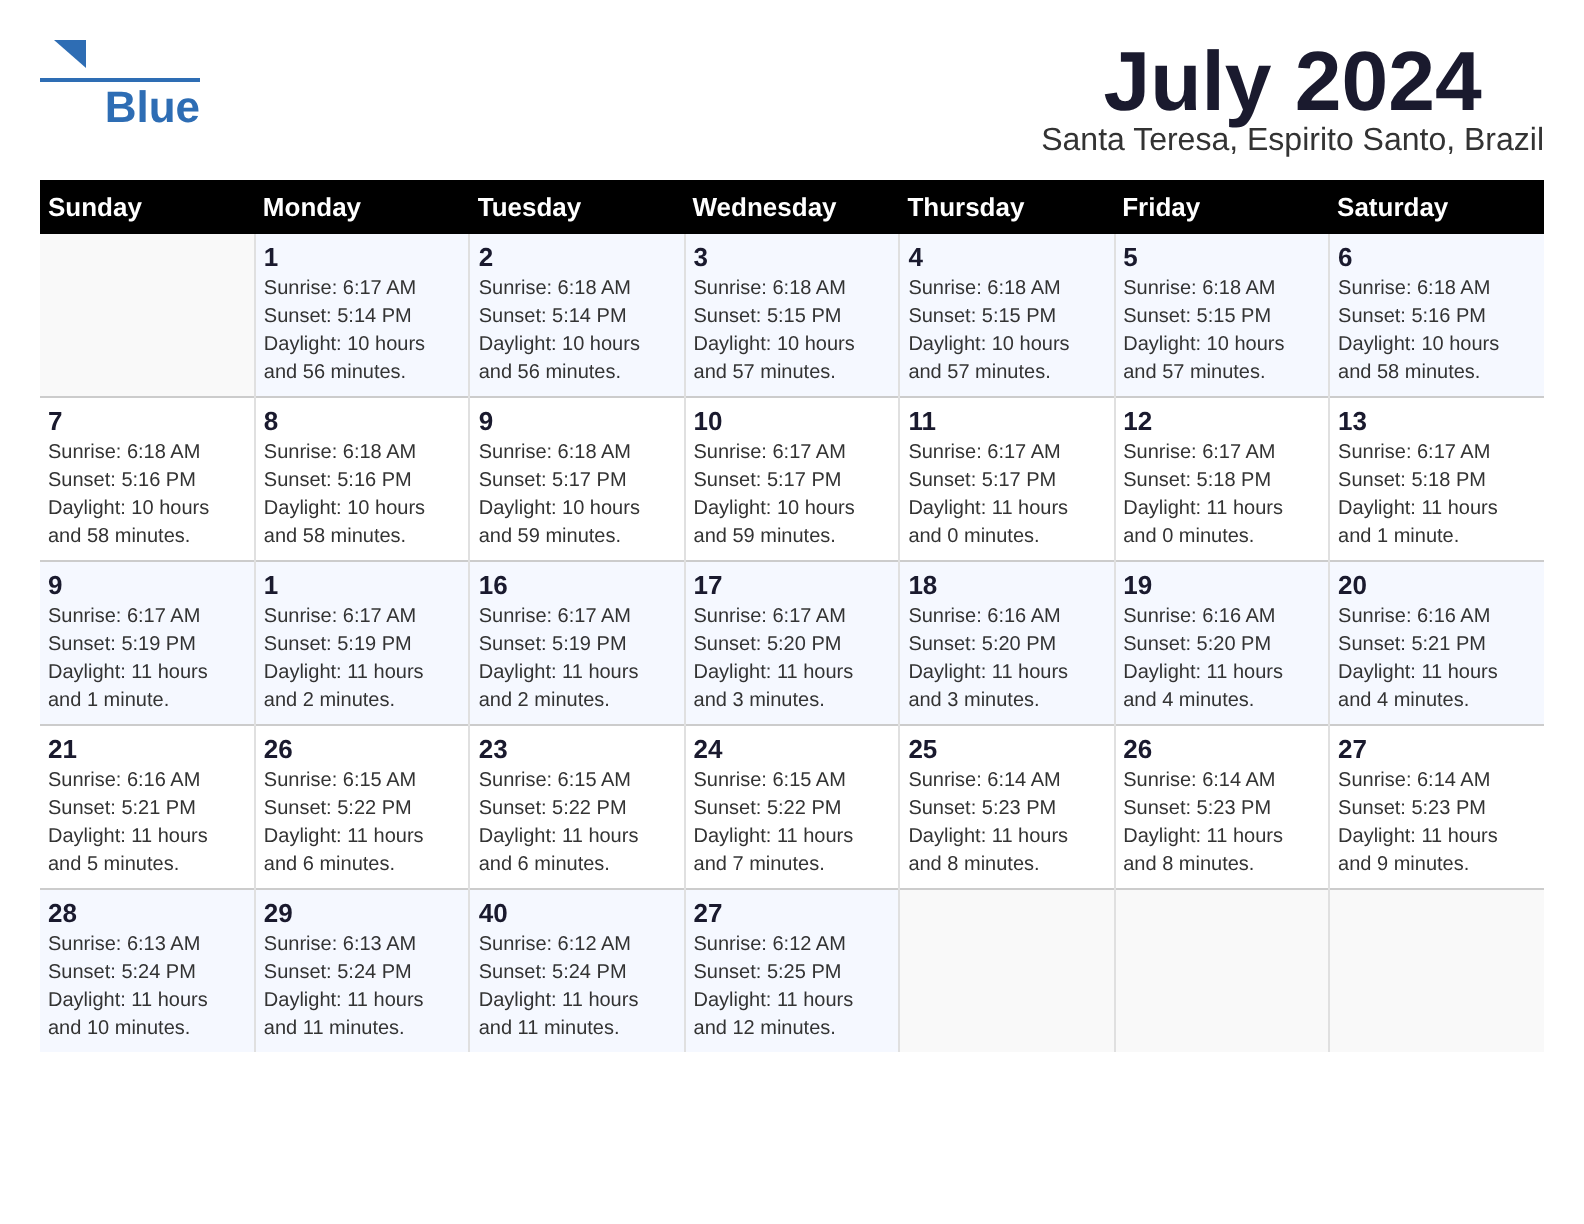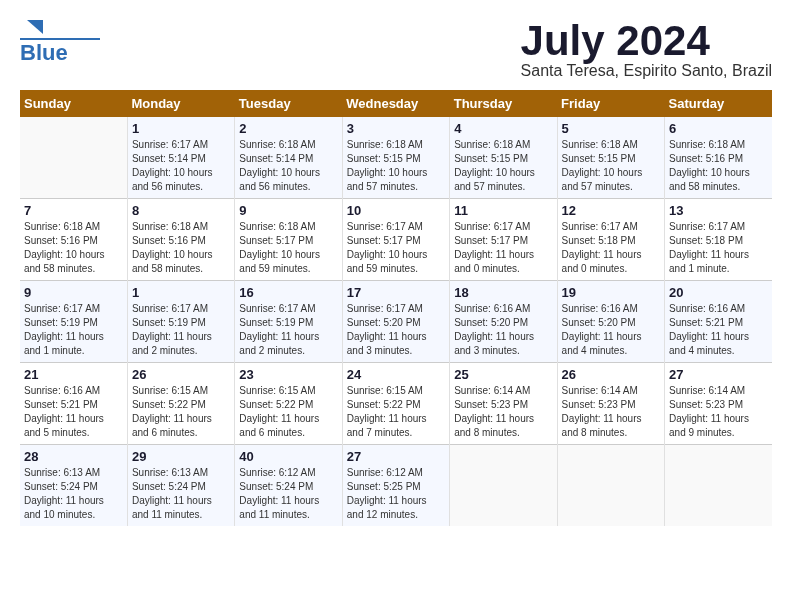--- a/index.html
+++ b/index.html
@@ -15,40 +15,40 @@
       justify-content: space-between;
       align-items: flex-start;
       margin-bottom: 10px;
     }
     .logo {
       display: flex;
       flex-direction: column;
       align-items: flex-start;
     }
     .title-section {
-      text-align: left;
+      text-align: center;
     }
     .calendar-title {
       font-size: 42px;
       font-weight: bold;
       color: #1a1a2e;
       line-height: 1;
     }
     .calendar-subtitle {
       font-size: 16px;
       color: #333;
       margin-top: 0;
     }
     table {
       width: 100%;
       border-collapse: collapse;
       font-size: 11px;
     }
     thead tr th {
-      background-color: #a16207;
+      background-color: #000000;
       color: #fff;
       padding: 6px 4px;
       text-align: left;
       font-size: 13px;
       font-weight: bold;
     }
     tbody tr {
       border-bottom: 1px solid #ccc;
     }
     tbody tr:last-child {
@@ -91,21 +91,21 @@
 <div class="header-section">
   <div class="logo">
     <div style="display:flex;align-items:center;">
       <div style="display:inline-block;margin-left:3px;margin-top:-4px;">
         <svg width="22" height="22" viewBox="0 0 22 22">
           <polygon points="4,4 20,4 20,18" fill="#2e6db4"></polygon>
         </svg>
       </div>
     </div>
     <div style="display:flex;align-items:center;margin-top:-4px;">
-      <span style="font-size:22px;font-weight:bold;color:#2e6db4;border-top:2px solid #2e6db4;padding-top:0;width:80px;text-align:left;">Blue</span>
+      <span style="font-size:22px;font-weight:bold;color:#2e6db4;border-top:2px solid #2e6db4;padding-top:0;width:80px;text-align:right;">Blue</span>
     </div>
   </div>
   <div class="title-section">
     <div class="calendar-title">July 2024</div>
     <div class="calendar-subtitle">Santa Teresa, Espirito Santo, Brazil</div>
   </div>
 </div>
 
 <table>
   <thead>

